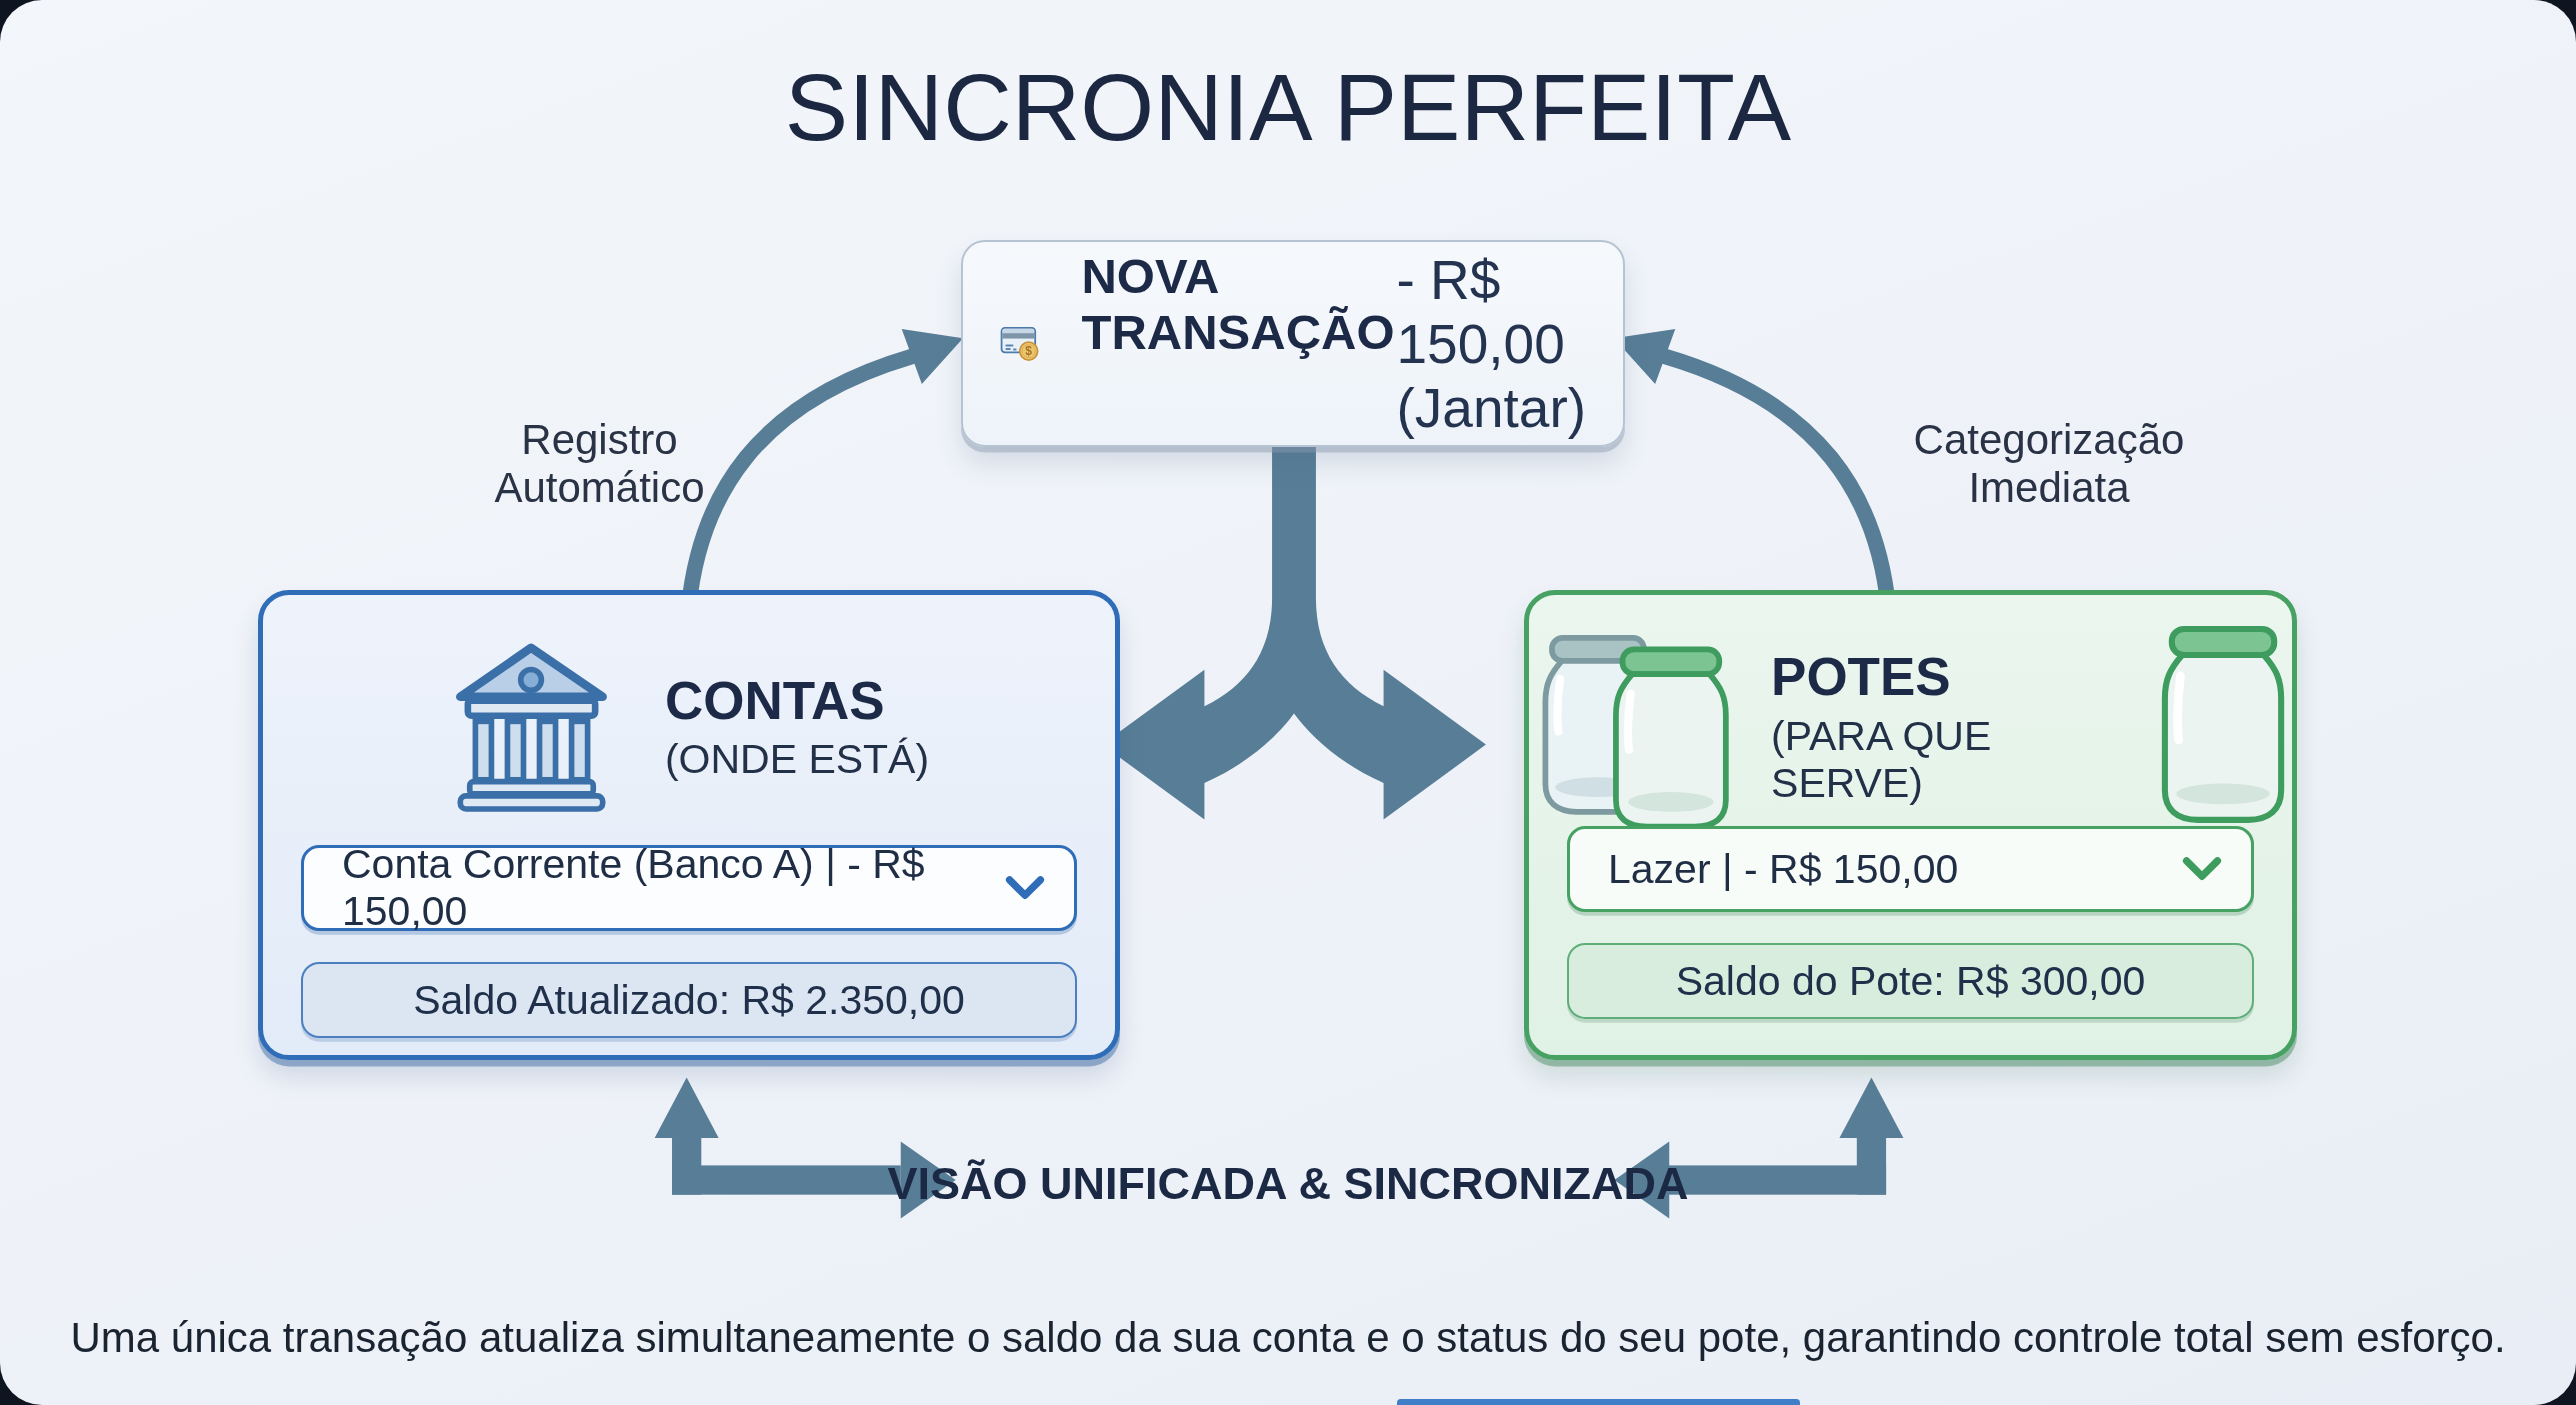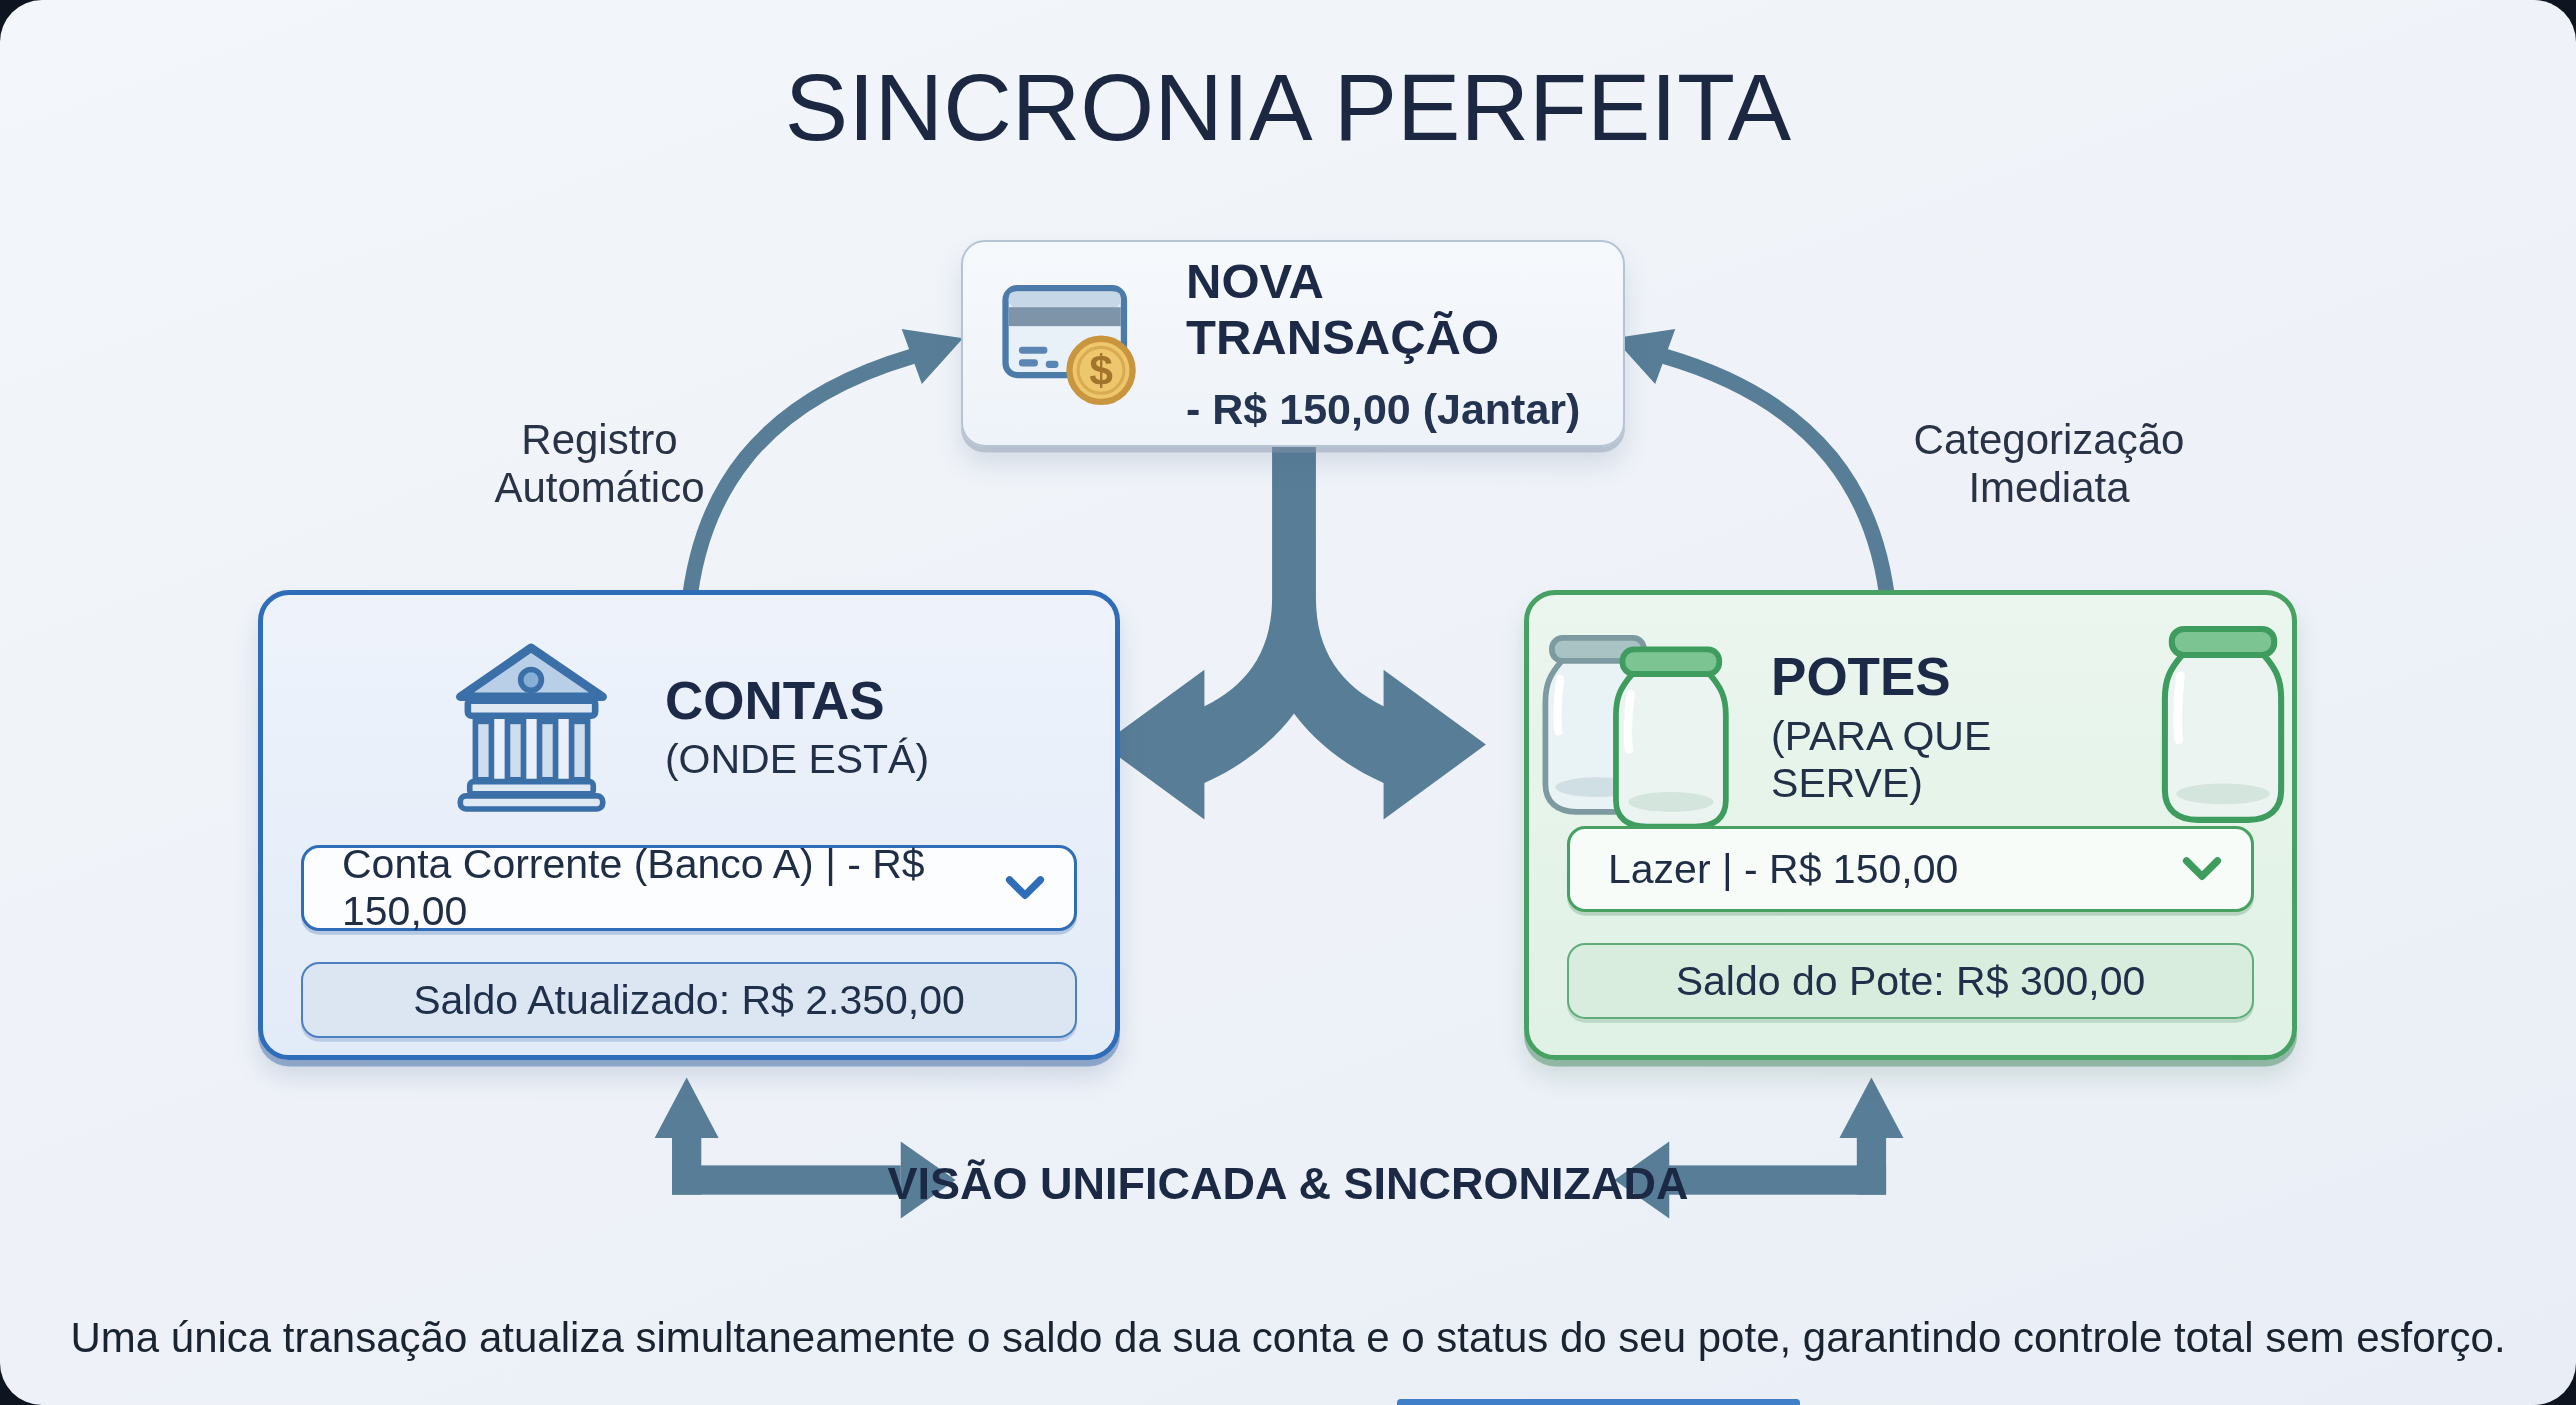--- a/index.html
+++ b/index.html
@@ -14,23 +14,23 @@
     font-size:95px;font-weight:normal;letter-spacing:0px;color:#1c2742;
   }
   
   .tx-card{
     position:absolute;left:961px;top:240px;width:664px;height:207px;z-index:3;
     background:linear-gradient(180deg,#f6f9fc,#eef3f9);
     border:2.7px solid #b5c3d2;border-radius:24px;
     box-shadow:0 5.5px 0 rgba(140,155,175,.45),0 16.5px 25.6px rgba(70,95,130,.16);
     display:flex;align-items:center;gap:40px;padding:0 37px;box-sizing:border-box;
   }
-  .tx-text{display:flex;flex-direction:column;gap:20px;}
+  .tx-text{display:flex;flex-direction:row;gap:2px;}
   .tx-title{font-size:49px;font-weight:bold;color:#1d2a47;letter-spacing:0px;}
-  .tx-detail{font-size:43px;color:#243450;font-weight:bold;}
+  .tx-detail{font-size:55px;color:#243450;}
   
   .big-box{position:absolute;top:590px;height:470px;border-radius:31px;z-index:2;box-sizing:border-box;}
   .box-accounts{
     left:258px;width:862px;
     background:linear-gradient(180deg,#eef3fb,#e2ebf8);
     border:5.5px solid #2f6db8;
     box-shadow:0 6.4px 0 rgba(32,86,150,.4),0 16.5px 24px rgba(35,70,125,.15);
   }
   .box-pots{
     left:1524px;width:773px;

